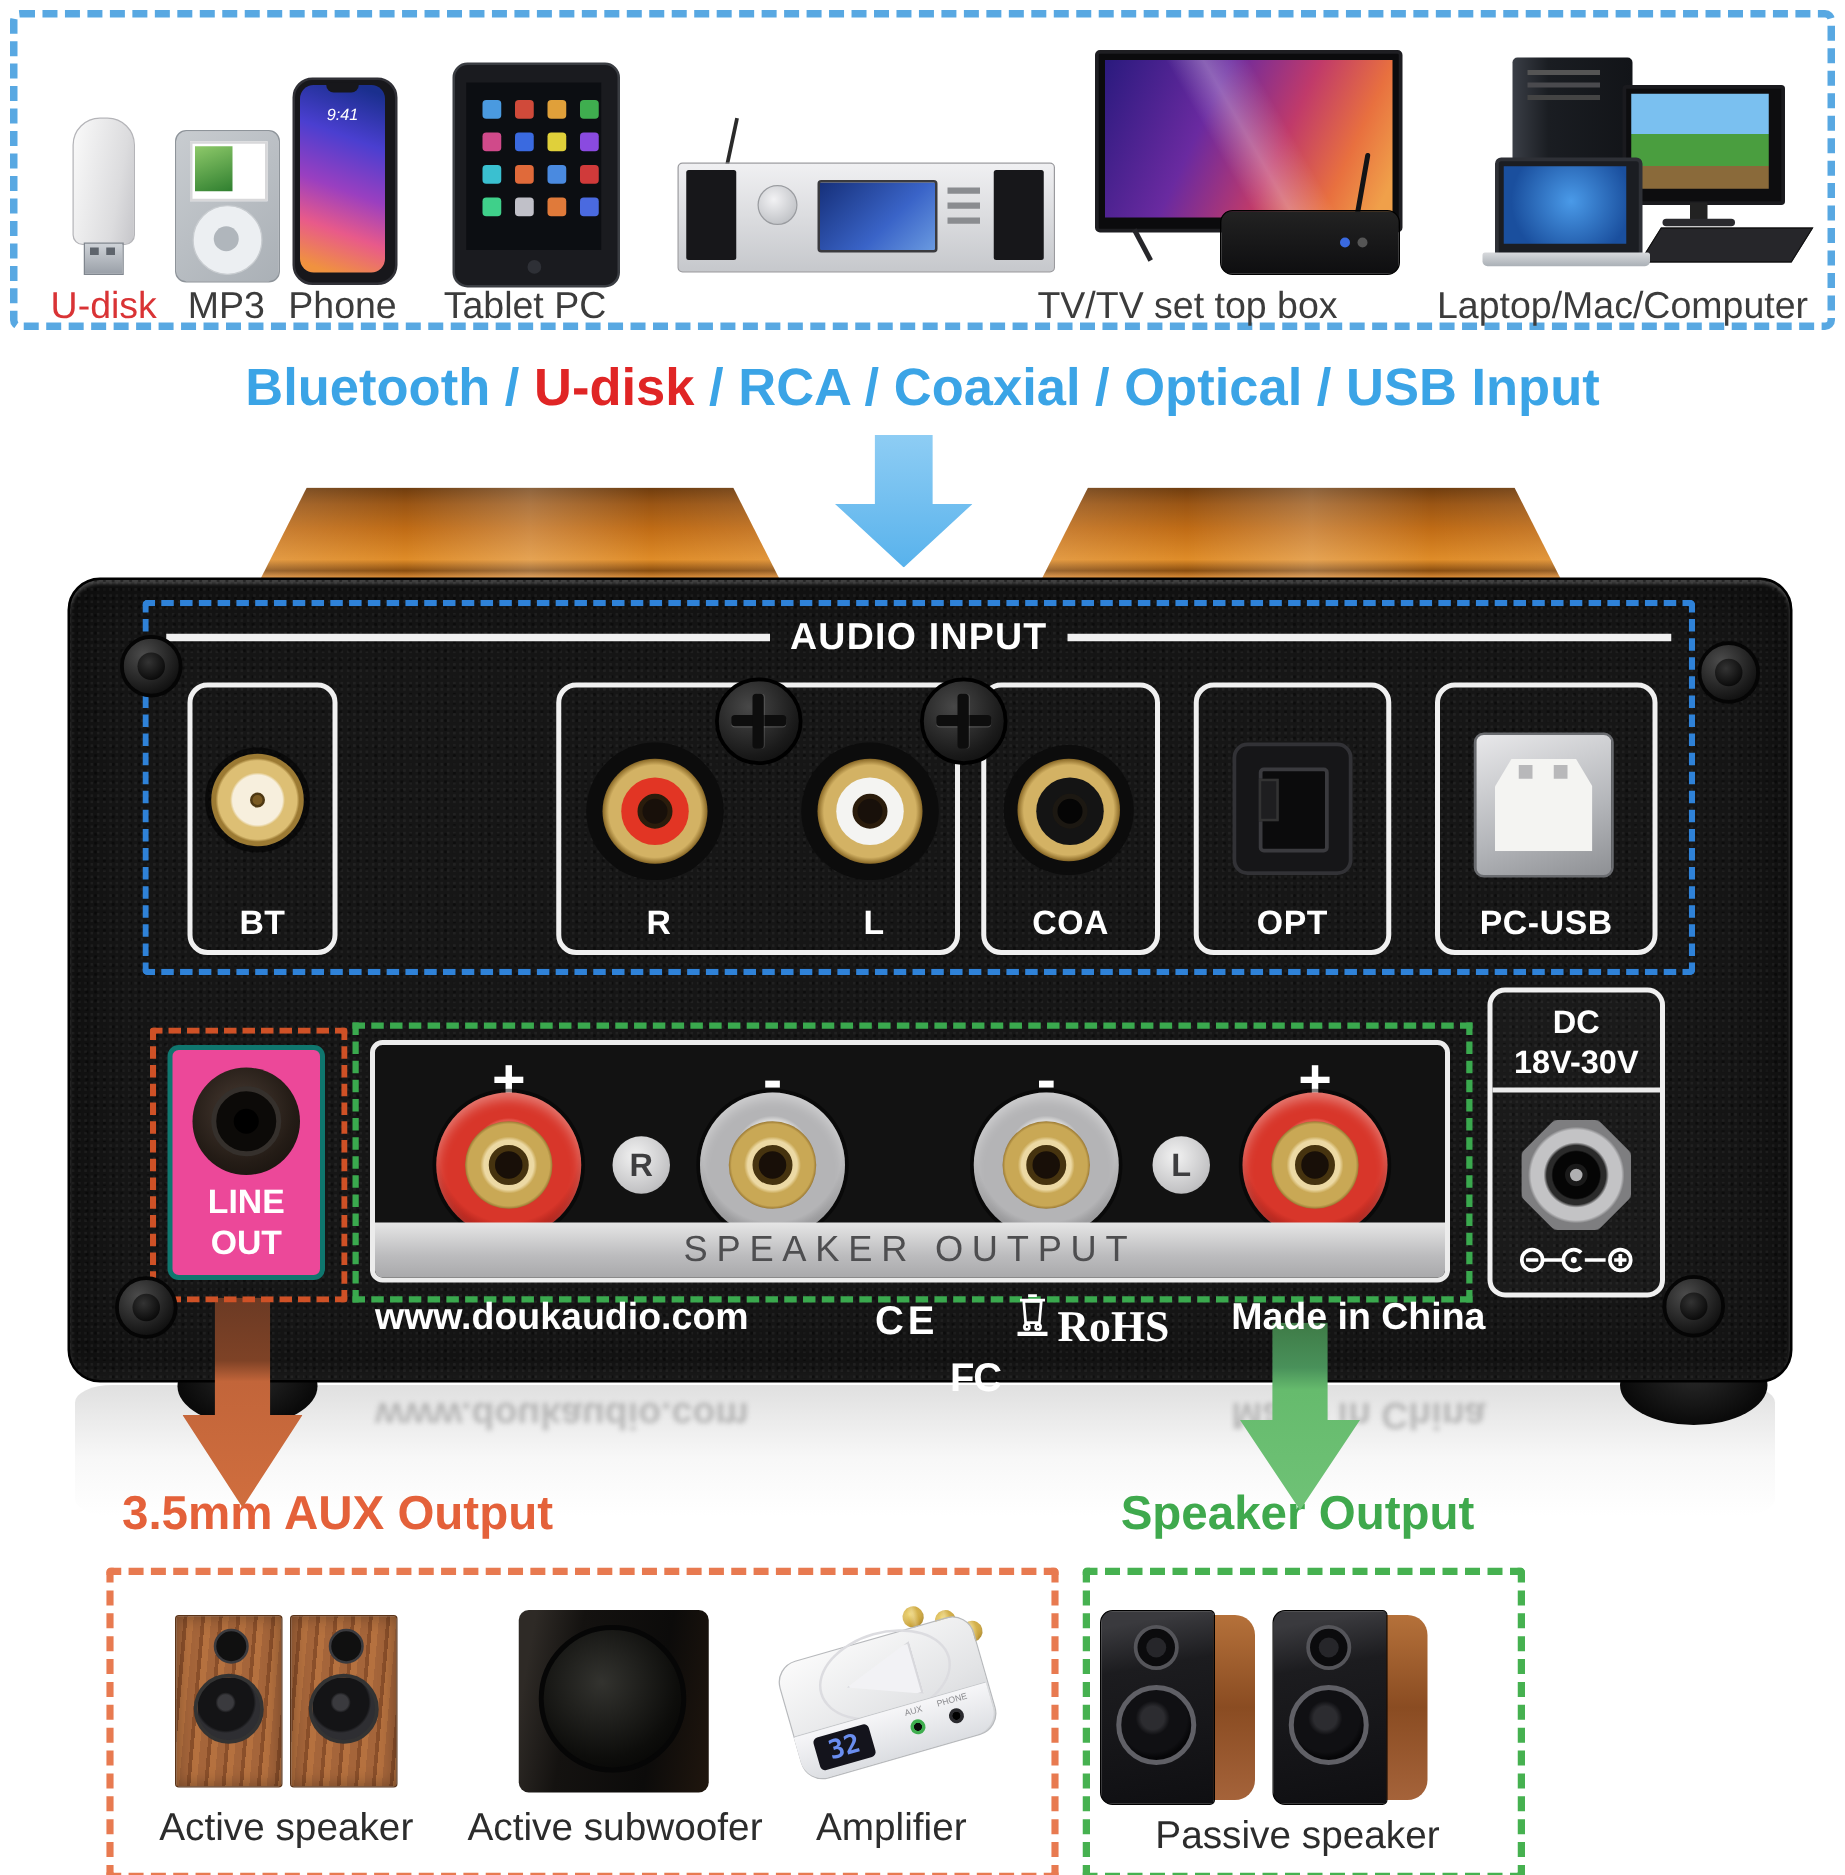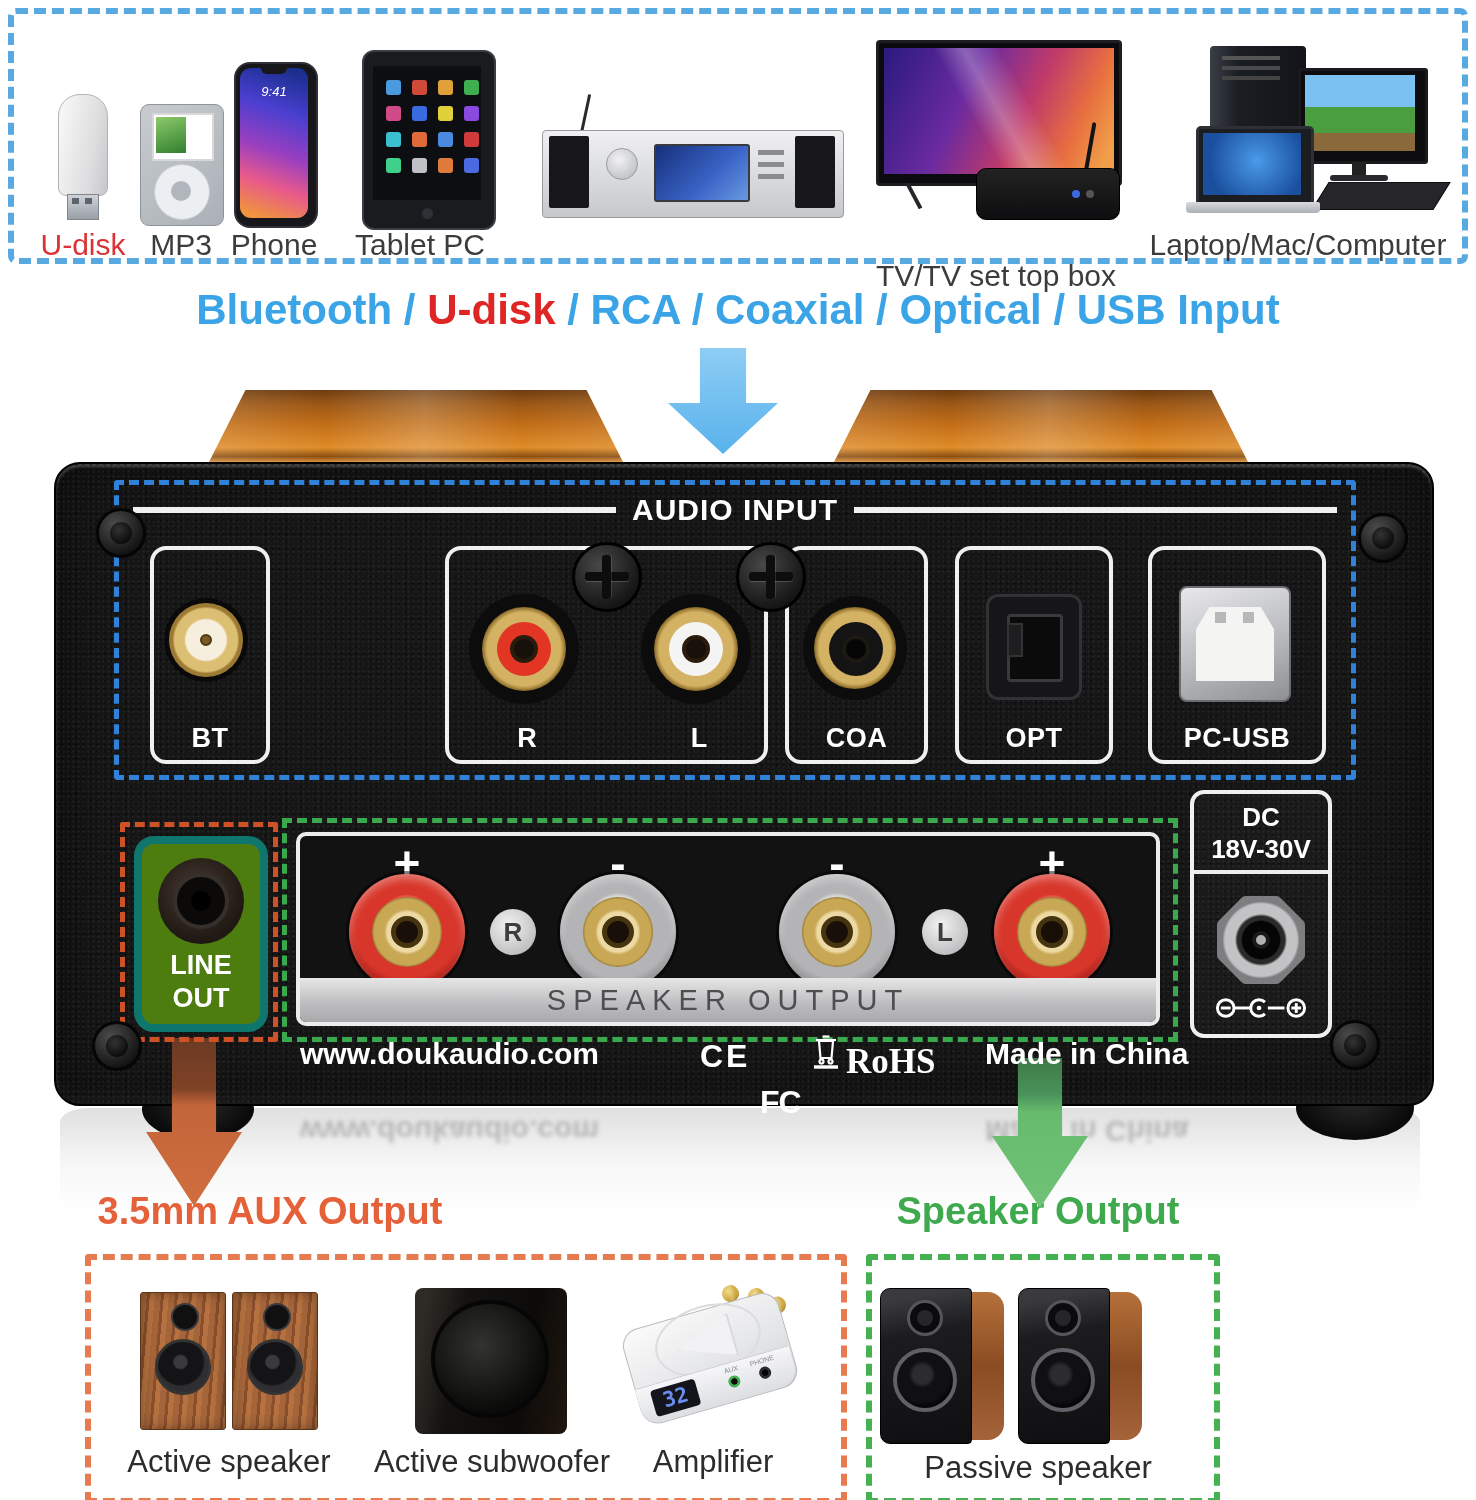--- a/index.html
+++ b/index.html
@@ -81,21 +81,21 @@
   .usb-b .n1{left:34px;} .usb-b .n2{left:62px;}
 
   .pscrew{width:64px;height:64px;border-radius:50%;border:3px solid #000;z-index:5;
     background:radial-gradient(circle at 38% 32%,#484848,#1a1a1a 65%,#060606);}
   .pscrew:before,.pscrew:after{content:"";position:absolute;background:#0d0d0d;border-radius:3px;box-shadow:0 1px 0 rgba(255,255,255,.18);}
   .pscrew:before{left:10px;top:27px;width:44px;height:9px;}
   .pscrew:after{left:27px;top:10px;width:9px;height:44px;box-shadow:1px 0 0 rgba(255,255,255,.12);}
 
   
   .lo-region{left:120px;top:822px;width:148px;height:210px;border:5px dashed #cf5126;border-radius:3px;z-index:4;}
-  .lo-inner{left:134px;top:836px;width:118px;height:180px;border:8px solid #0f766e;border-radius:20px;background:#4d7c0f;z-index:4;}
+  .lo-inner{left:134px;top:836px;width:118px;height:180px;border:4px solid #0f766e;border-radius:9px;background:#ec4899;z-index:4;}
   .lo-bezel{position:absolute;left:16px;top:14px;width:86px;height:86px;border-radius:50%;
     background:radial-gradient(circle at 45% 40%,#4a3c34,#241c16 60%,#120e0a);}
   .lo-jack{position:absolute;left:15px;top:15px;width:56px;height:56px;border-radius:50%;background:#0c0a08;border:4px solid #35302c;box-sizing:border-box;}
   .lo-hole{position:absolute;left:14px;top:14px;width:20px;height:20px;border-radius:50%;background:#000;}
   .lo-label{position:absolute;left:0;right:0;bottom:10px;text-align:center;color:#fff;font-weight:bold;font-size:27px;line-height:1.2;}
 
   
   .sp-region{left:282px;top:818px;width:886px;height:214px;border:5px dashed #3aa94e;z-index:4;}
   .sp-plate{left:296px;top:832px;width:856px;height:186px;border:4px solid #ececec;border-radius:10px;background:#121212;overflow:hidden;z-index:4;}
   .term-label{position:absolute;top:0;transform:translateX(-50%);color:#fff;font-size:46px;font-weight:900;}
@@ -249,21 +249,21 @@
       <div class="abs" style="left:118px;top:140px;width:120px;height:26px;background:#26262a;transform:skewX(-32deg);border:1px solid #111;"></div>
       <div class="abs" style="left:-6px;top:84px;width:112px;height:76px;background:#1b1d22;border:3px solid #2e3036;border-radius:5px;"></div>
       <div class="abs" style="left:1px;top:91px;width:98px;height:62px;background:radial-gradient(circle at 55% 45%,#4a9ae8,#1a4f9e 75%);"></div>
       <div class="abs" style="left:-16px;top:160px;width:134px;height:11px;background:linear-gradient(#d8dadd,#aab0b6);border-radius:2px 2px 4px 4px;"></div>
     </div>
 
     <div class="abs src-label red" style="left:69px;">U-disk</div>
     <div class="abs src-label" style="left:167px;">MP3</div>
     <div class="abs src-label" style="left:260px;">Phone</div>
     <div class="abs src-label" style="left:406px;">Tablet PC</div>
-    <div class="abs src-label" style="left:982px;margin-top:31px;">TV/TV set top box</div>
+    <div class="abs src-label" style="left:936px;">TV/TV set top box</div>
     <div class="abs src-label" style="left:1284px;">Laptop/Mac/Computer</div>
   </div>
 
   <div class="abs heading">
     <span class="c-blue">Bluetooth / </span><span class="c-red">U-disk</span><span class="c-blue"> / RCA / Coaxial / Optical / USB Input</span>
   </div>
 
   <div class="abs fat-arrow arrow-blue"></div>
 
   <div class="abs knob" style="left:208px;"></div>

